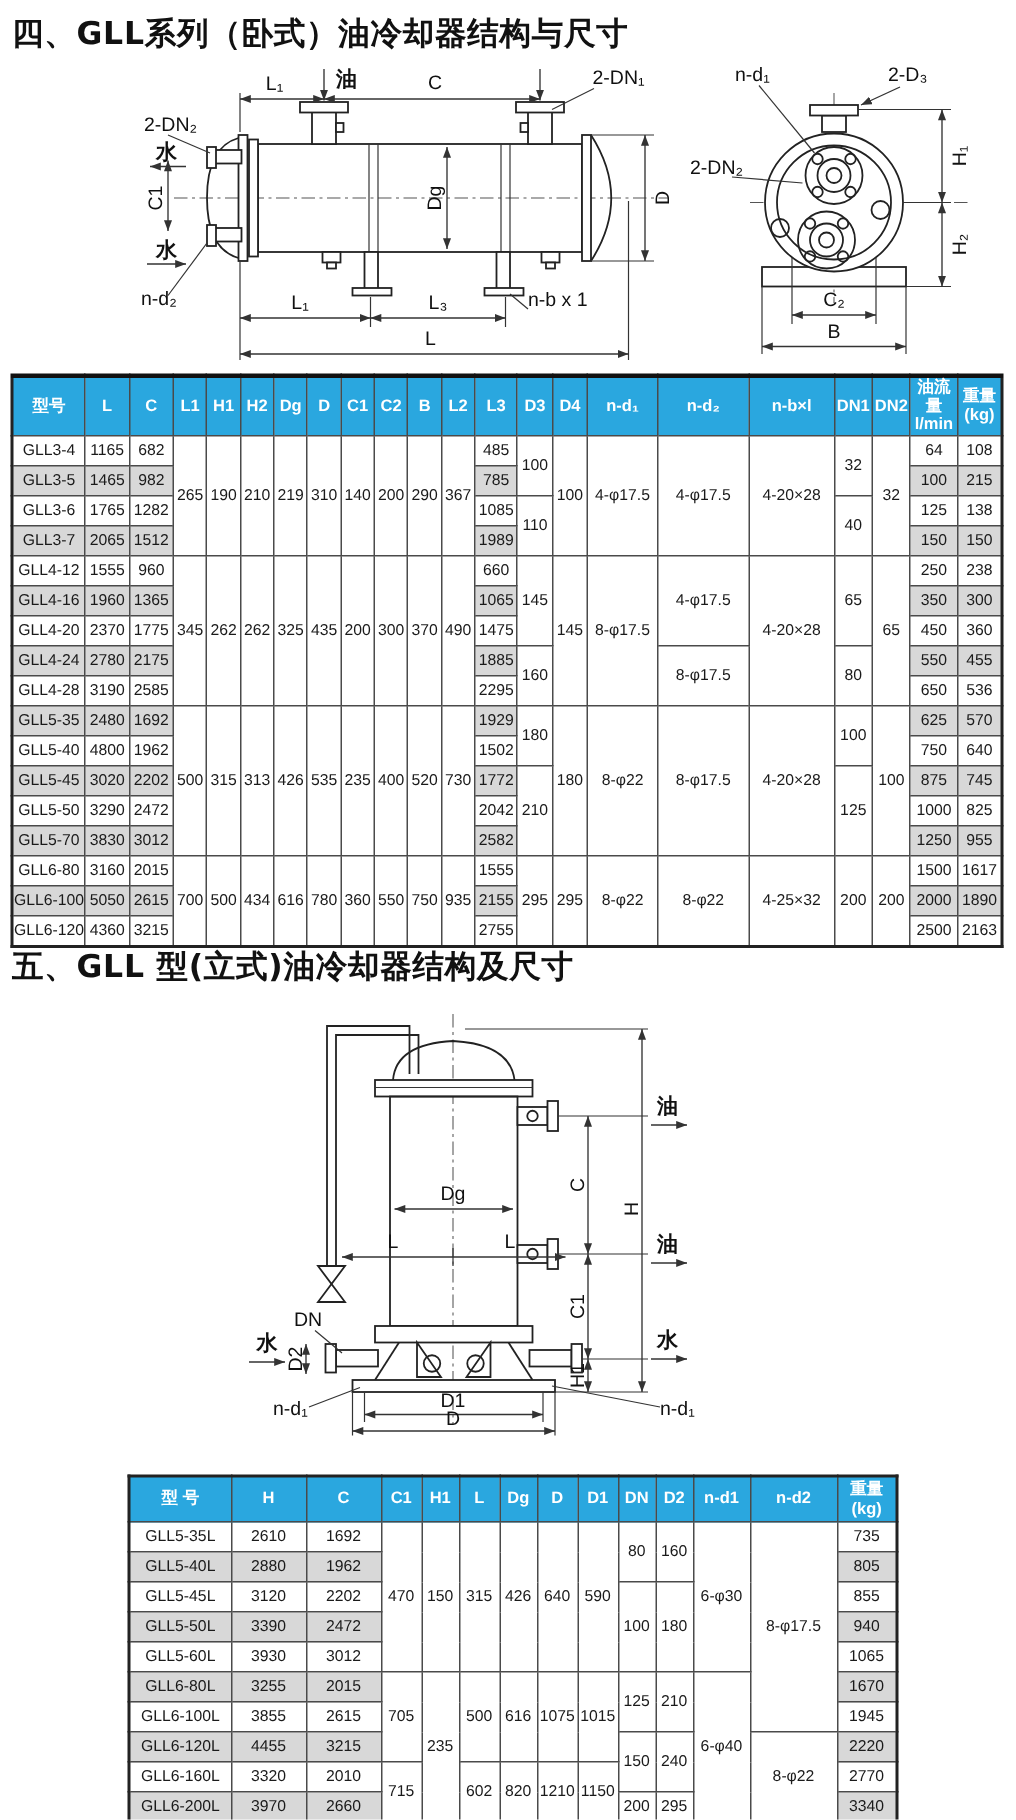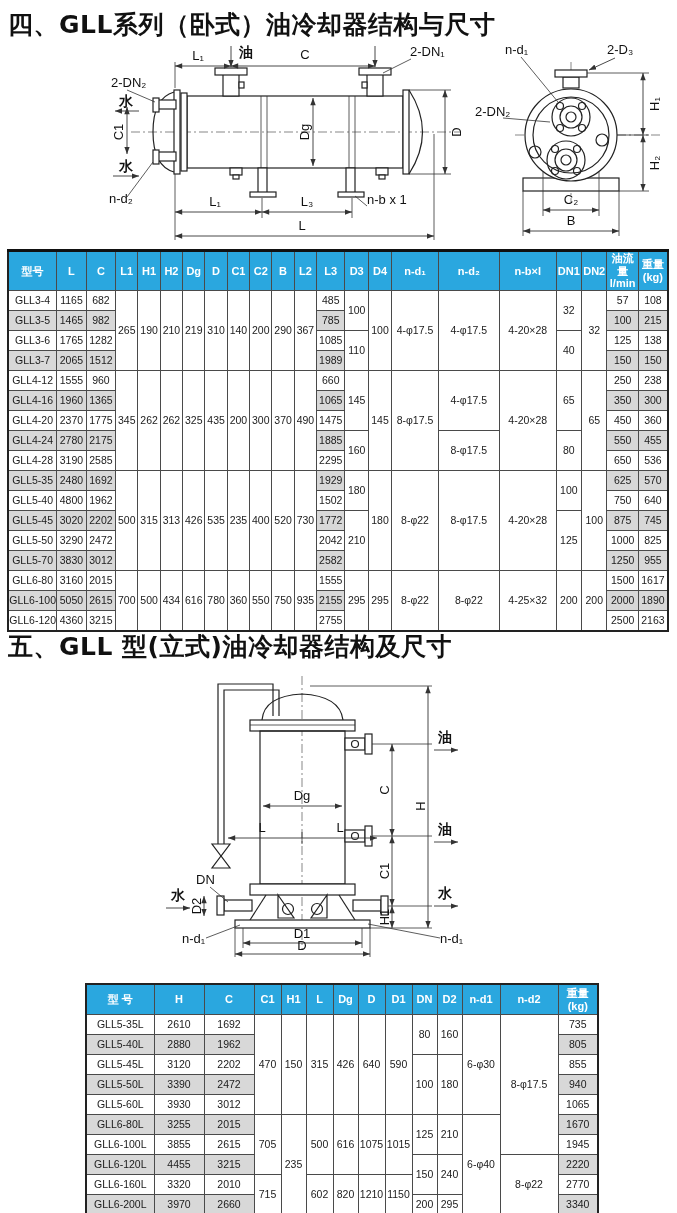--- a/index.html
+++ b/index.html
@@ -1,21 +1,21 @@
 <!DOCTYPE html>
 <html><head>
 <meta charset="utf-8">
 <style>
   html,body{margin:0;padding:0;background:#fff;}
   body{width:677px;height:1213px;position:relative;font-family:"Liberation Sans","DejaVu Sans",sans-serif;color:#111;}
-  .sec-title{position:absolute;left:8px;margin:0;font-size:25px;font-weight:bold;letter-spacing:0.5px;font-family:"DejaVu Sans","Liberation Sans",sans-serif;}
+  .sec-title{position:absolute;left:8px;margin:0;font-size:21px;font-weight:bold;letter-spacing:0.5px;font-family:"DejaVu Sans","Liberation Sans",sans-serif;}
   #sec4-title{top:8px;}
   #sec5-title{top:630px;}
   .diagram{position:absolute;}
-  #diagram1{left:15px;top:40px;width:556px;height:208px;}
+  #diagram1{left:0;top:40px;width:556px;height:208px;}
   #diagram2{left:140px;top:656px;width:380px;height:302px;}
   svg text{font-family:"Liberation Sans","DejaVu Sans",sans-serif;fill:#111;}
   .dim-label{font-size:13px;}
   .cjk{font-size:14px;font-weight:bold;}
   .outline{stroke:#222;stroke-width:1.2;fill:none;}
   .outline-f{stroke:#222;stroke-width:1.2;fill:#fff;}
   .thin{stroke:#333;stroke-width:0.8;fill:none;}
   .dim{stroke:#333;stroke-width:0.9;fill:none;}
   .cl{stroke:#555;stroke-width:0.7;stroke-dasharray:9 3 2 3;fill:none;}
   .leader{stroke:#333;stroke-width:0.8;fill:none;}
@@ -242,21 +242,21 @@
         <td rowspan="4">290</td>
         <td rowspan="4">367</td>
         <td>485</td>
         <td rowspan="2">100</td>
         <td rowspan="4">100</td>
         <td rowspan="4">4-φ17.5</td>
         <td rowspan="4">4-φ17.5</td>
         <td rowspan="4">4-20×28</td>
         <td rowspan="2">32</td>
         <td rowspan="4">32</td>
-        <td>57</td>
+        <td>64</td>
         <td>108</td>
       </tr>
       <tr>
         <td class="g">GLL3-5</td>
         <td class="g">1465</td>
         <td class="g">982</td>
         <td class="g">785</td>
         <td class="g">100</td>
         <td class="g">215</td>
       </tr>

